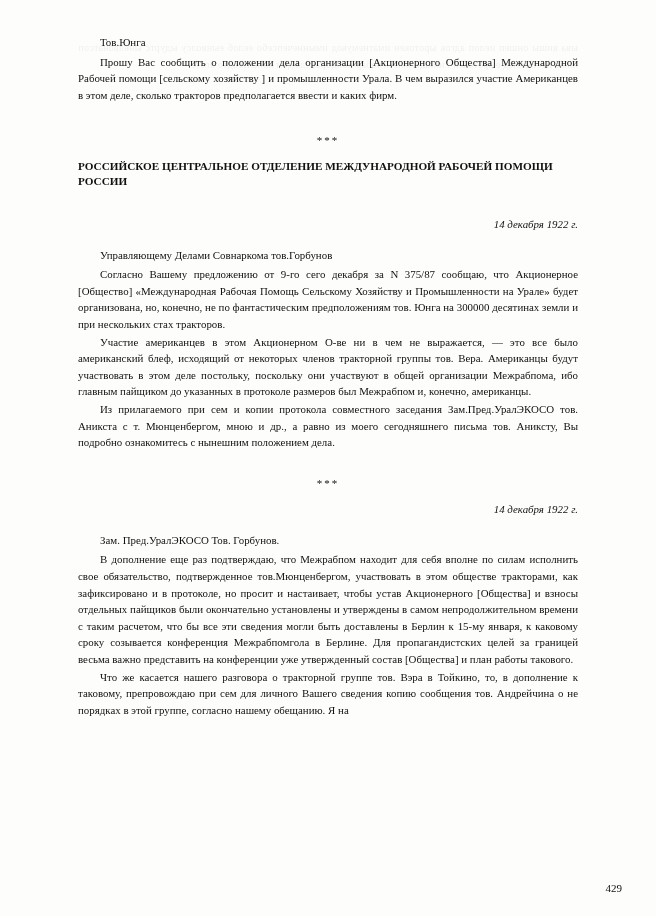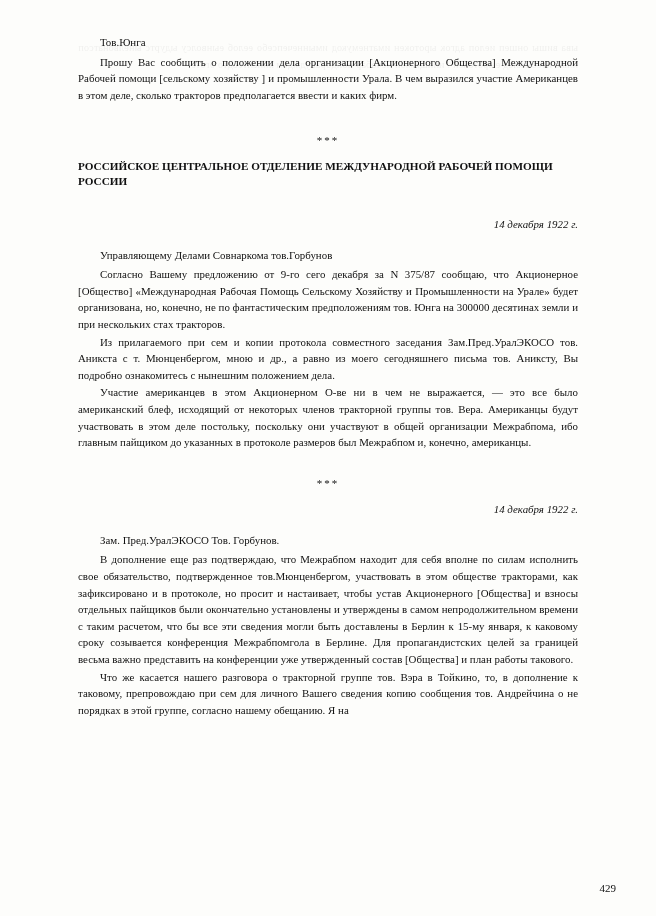--- a/index.html
+++ b/index.html
@@ -82,21 +82,21 @@
   .heading {
     font-weight: bold;
     font-size: 11.2px;
     line-height: 15.5px;
     text-indent: 0;
     margin-bottom: 26px;
     text-align: left;
   }
   .folio {
     position: absolute;
-    right: 40px;
+    right: 34px;
     bottom: 22px;
     font-size: 11px;
     font-family: "Liberation Serif", serif;
   }
 </style>
 </head>
 <body>
 
 <div class="page">
 
@@ -118,23 +118,23 @@
     <p class="stars">***</p>
 
     <p class="heading">РОССИЙСКОЕ ЦЕНТРАЛЬНОЕ ОТДЕЛЕНИЕ МЕЖДУНАРОДНОЙ РАБОЧЕЙ ПОМОЩИ РОССИИ</p>
 
     <p class="date-right">14 декабря 1922 г.</p>
 
     <p class="addressee">Управляющему Делами Совнаркома тов.Горбунов</p>
 
     <p class="para">Согласно Вашему предложению от 9-го сего декабря за N 375/87 сообщаю, что Акционерное [Общество] «Международная Рабочая Помощь Сельскому Хозяйству и Промышленности на Урале» будет организована, но, конечно, не по фантастическим предположениям тов. Юнга на 300000 десятинах земли и при нескольких стах тракторов.</p>
 
+    <p class="para">Участие американцев в этом Акционерном О-ве ни в чем не выражается, — это все было американский блеф, исходящий от некоторых членов тракторной группы тов. Вера. Американцы будут участвовать в этом деле постольку, поскольку они участвуют в общей организации Межрабпома, ибо главным пайщиком до указанных в протоколе размеров был Межрабпом и, конечно, американцы.</p>
+
     <p class="para">Из прилагаемого при сем и копии протокола совместного заседания Зам.Пред.УралЭКОСО тов. Аникста с т. Мюнценбергом, мною и др., а равно из моего сегодняшнего письма тов. Аниксту, Вы подробно ознакомитесь с нынешним положением дела.</p>
-
-    <p class="para">Участие американцев в этом Акционерном О-ве ни в чем не выражается, — это все было американский блеф, исходящий от некоторых членов тракторной группы тов. Вера. Американцы будут участвовать в этом деле постольку, поскольку они участвуют в общей организации Межрабпома, ибо главным пайщиком до указанных в протоколе размеров был Межрабпом и, конечно, американцы.</p>
 
     <div class="spacer-md"></div>
 
 
     <p class="stars">***</p>
 
     <p class="date-right">14 декабря 1922 г.</p>
 
     <p class="addressee">Зам. Пред.УралЭКОСО Тов. Горбунов.</p>
 

